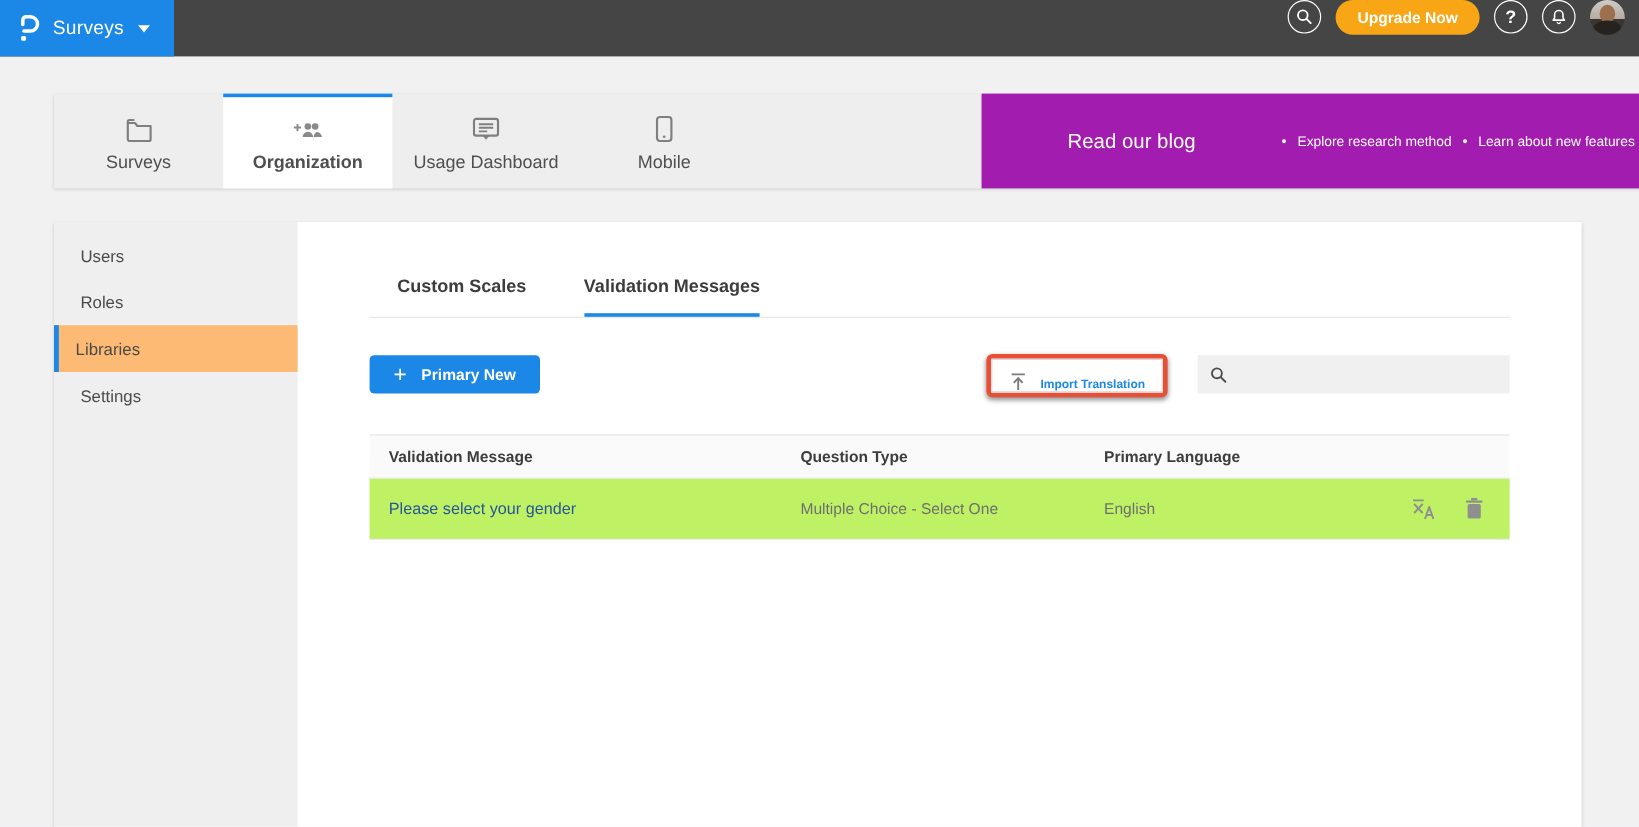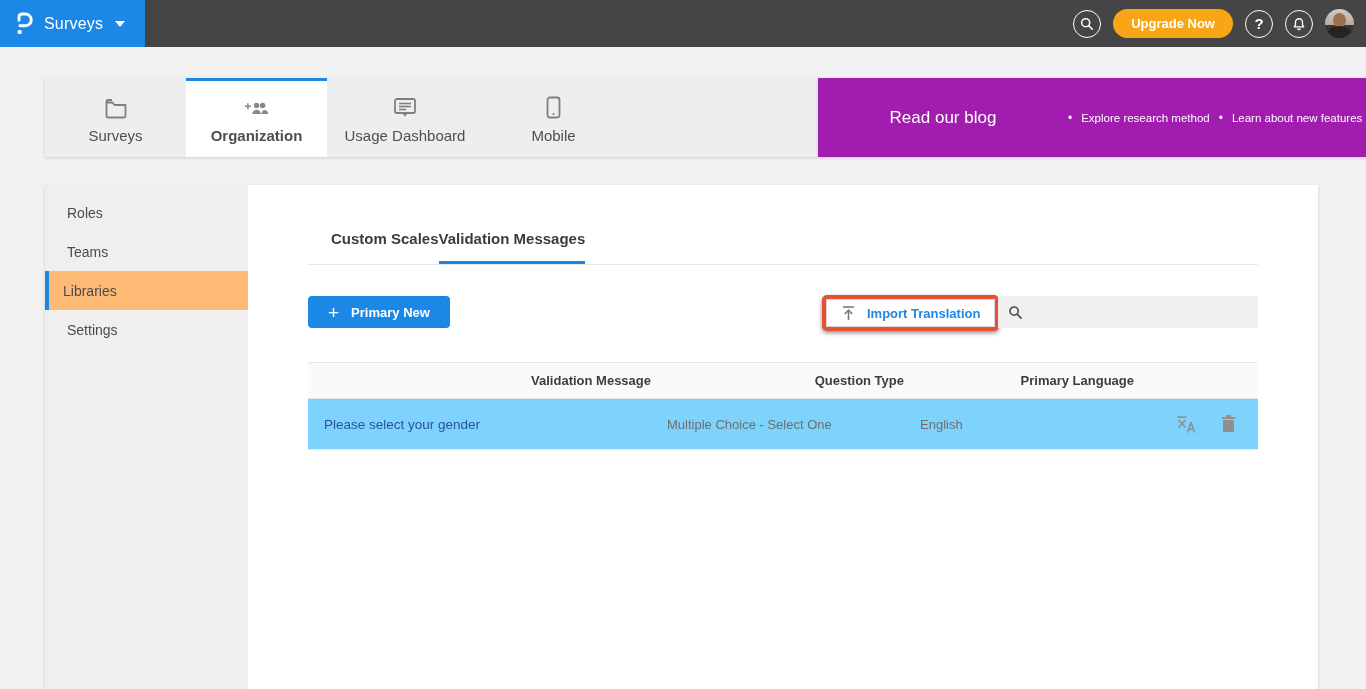--- a/index.html
+++ b/index.html
@@ -8,21 +8,21 @@
   .page { position:relative; width:1366px; height:689px; background:#f1f1f2; }
 
   
   .topbar { position:absolute; left:0; top:0; width:1366px; height:47px; background:#454545; }
   .logo-block { position:absolute; left:0; top:0; width:145px; height:47px; background:#1b87e6;
     display:flex; align-items:center; gap:10px; padding:0 14px; cursor:pointer; }
   .logo-mark { width:20px; height:28px; flex:0 0 auto; }
   .product-name { color:#fff; font-size:16px; font-weight:400; letter-spacing:.2px; }
   .caret-down { width:0; height:0; border-left:5px solid transparent; border-right:5px solid transparent;
     border-top:6px solid #fff; margin-left:2px; }
-  .topbar-right { position:absolute; right:12px; top:0; height:47px; display:flex; align-items:center; gap:12px; }
+  .topbar-right { position:absolute; right:12px; top:0; height:47px; display:flex; gap:12px; }
   .circle-btn { width:28px; height:28px; border:1.6px solid #fff; border-radius:50%;
     display:flex; align-items:center; justify-content:center; color:#fff; cursor:pointer; background:transparent; }
   .circle-btn.qmark { font-size:15px; font-weight:700; }
   .upgrade-btn { height:29px; padding:0 18px; background:#f9a616; border:none; border-radius:15px;
     color:#fff; font-size:13px; font-weight:700; font-family:"Liberation Sans",sans-serif; cursor:pointer; }
   .avatar { width:29px; height:29px; border-radius:50%; overflow:hidden; position:relative;
     background:linear-gradient(180deg,#cfcbc6 0%,#b4aca3 55%,#3a3532 56%); cursor:pointer; }
   .avatar .head { position:absolute; left:8px; top:4px; width:13px; height:15px; border-radius:50%; background:#9c6f4e; }
   .avatar .shirt { position:absolute; left:3px; top:17px; width:23px; height:14px; border-radius:50% 50% 0 0; background:#26221f; }
 
@@ -47,47 +47,47 @@
     box-shadow:0 1px 3px rgba(0,0,0,.15); }
   .side-nav { position:absolute; left:0; top:0; width:203px; height:520px; background:#efefef; padding-top:8px; }
   .side-item { height:39px; display:flex; align-items:center; padding-left:18px; font-size:14px;
     color:#4a4a4a; cursor:pointer; border-left:4px solid transparent; }
   .side-item.active { background:#fdba74; border-left:4px solid #1b87e6; padding-left:14px; }
 
   .content { position:absolute; left:203px; top:0; width:1070px; height:520px; }
 
   
   .content-tabs { position:absolute; left:60px; top:45px; width:950px; height:35px; border-bottom:1px solid #e7e7e7;
-    display:flex; padding-left:23px; }
+    display:flex; gap:48px; padding-left:23px; }
   .ctab { font-size:15px; color:#3c3c3c; font-weight:700; padding-bottom:14px; cursor:pointer;
     border-bottom:3px solid transparent; font-weight:600; }
   .ctab.active { border-bottom:3px solid #1b87e6; }
 
   
   .action-row { position:absolute; left:60px; top:110px; width:950px; height:38px; }
   .create-btn { position:absolute; left:0; top:1px; height:32px; padding:0 20px; background:#1b87e6; border:none;
     border-radius:4px; color:#fff; font-size:13px; font-weight:700; font-family:"Liberation Sans",sans-serif;
     display:flex; align-items:center; gap:12px; cursor:pointer; }
   .create-btn .plus { font-size:19px; font-weight:400; line-height:1; }
   .import-wrap { position:absolute; left:514px; top:0; border:4px solid #e84f35; border-radius:5px;
     box-shadow:0 2px 4px rgba(0,0,0,.45); background:#fff; }
   .import-btn { height:28px; padding:0 14px; background:#fff; border:1px solid #d8d8d8; display:flex;
-    align-items:center; gap:11px; color:#1b87e6; font-size:13px; font-weight:700;
+    align-items:flex-end; gap:11px; color:#1b87e6; font-size:10px; font-weight:700;
     font-family:"Liberation Sans",sans-serif; cursor:pointer; }
   .search-field { position:absolute; left:690px; top:1px; width:260px; height:32px; background:#f0f0f0;
     display:flex; align-items:center; padding:0 10px; gap:8px; }
   .search-field input { border:none; background:transparent; outline:none; flex:1; font-size:13px;
     font-family:"Liberation Sans",sans-serif; color:#333; }
 
   
   .vtable { position:absolute; left:60px; top:177px; width:950px; }
   .trow { display:flex; align-items:center; }
   .thead { height:37px; background:#fafafa; border-top:1px solid #e7e7e7; border-bottom:1px solid #e7e7e7; }
-  .thead .cell { font-size:13px; font-weight:700; color:#3d3d3d;text-align:right; }
-  .tbody-row { height:51px; border-bottom:1px solid #ececec; background:#7dd3fc; }
+  .thead .cell { font-size:13px; font-weight:700; color:#3d3d3d; }
+  .tbody-row { height:51px; border-bottom:1px solid #ececec; background:#bef264; }
   .cell { padding-left:16px; }
   .c1 { width:343px; } .c2 { width:253px; } .c3 { width:230px; }
   .c4 { flex:1; display:flex; justify-content:flex-end; gap:24px; padding-right:22px; }
   .msg-link { font-size:13.5px; color:#27549b; cursor:pointer; text-decoration:none; }
   .cell-text { font-size:13px; color:#6f6f6f; }
   .row-icon { cursor:pointer; display:flex; align-items:center; }
 
   svg { display:block; }
 </style>
 </head>
@@ -177,22 +177,22 @@
     <div class="blog-title">Read our blog</div>
     <ul class="blog-bullets">
       <li>Explore research method</li>
       <li>Learn about new features</li>
     </ul>
   </div>
 
   <div class="card">
 
     <div class="side-nav">
+      <div class="side-item">Users</div>
       <div class="side-item">Roles</div>
-      <div class="side-item">Teams</div>
       <div class="side-item active">Libraries</div>
       <div class="side-item">Settings</div>
     </div>
 
     <div class="content">
 
       <div class="content-tabs">
         <div class="ctab">Custom Scales</div>
         <div class="ctab active">Validation Messages</div>
       </div>

